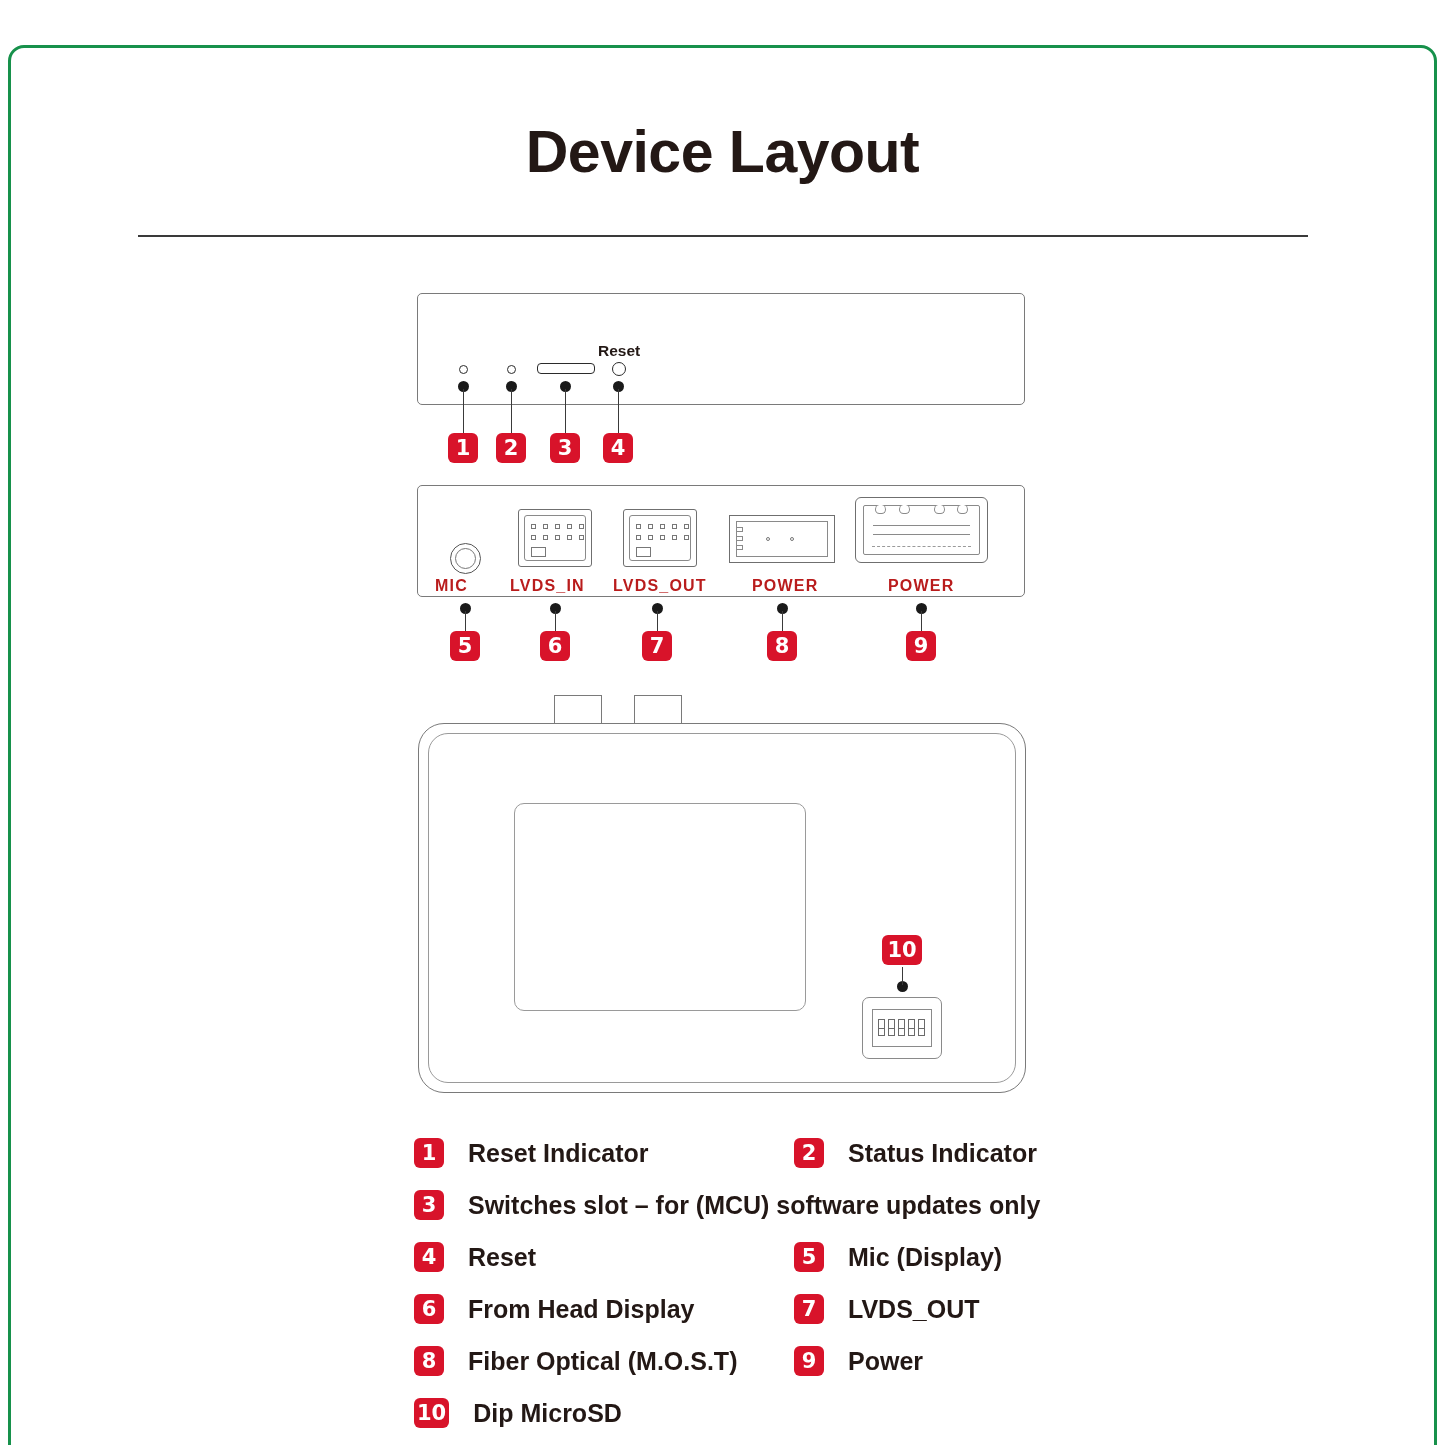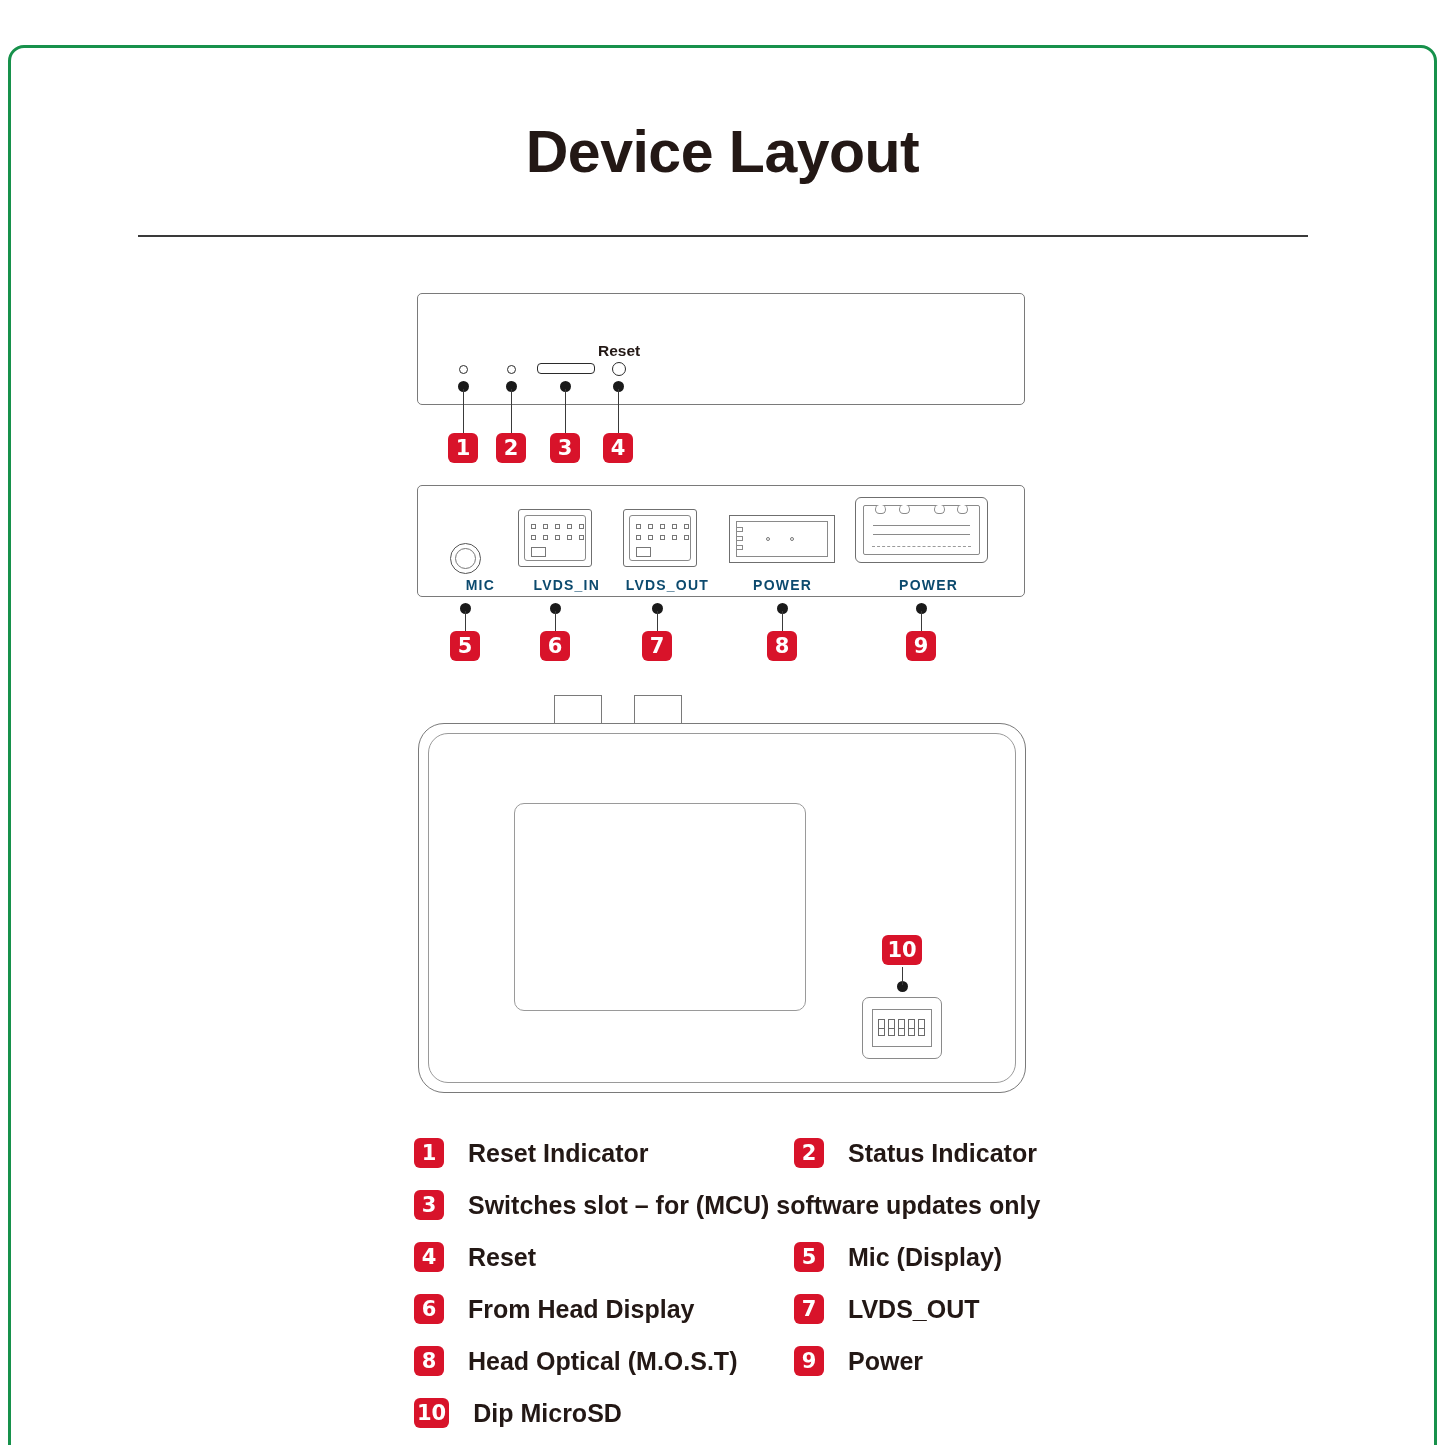--- a/index.html
+++ b/index.html
@@ -124,25 +124,25 @@
     position:absolute;
     left:417px;top:448px;
     width:608px;height:112px;
     border:1.8px solid #7a7a7a;
     border-radius:5px;
     box-sizing:border-box;
     background:#fff;
   }
   .port-label{
     position:absolute;
-    font-size:14px;
-    font-weight:bold;
-    color:#0c4a6e;
+    font-size:16px;
+    font-weight:bold;
+    color:#b91c1c;
     letter-spacing:1.2px;
-    text-align:right;
+    text-align:left;
     white-space:nowrap;
   }
   
   .mic-outer{
     position:absolute;
     border:1.7px solid #555;
     border-radius:50%;
     box-sizing:border-box;
   }
   .mic-inner{
@@ -471,21 +471,21 @@
       </div>
       <div class="legend-item col2">
         <span class="legend-badge">7</span>
         <span class="legend-text">LVDS_OUT</span>
       </div>
     </div>
 
     <div class="legend-row">
       <div class="legend-item col1">
         <span class="legend-badge">8</span>
-        <span class="legend-text">Head Optical (M.O.S.T)</span>
+        <span class="legend-text">Fiber Optical (M.O.S.T)</span>
       </div>
       <div class="legend-item col2">
         <span class="legend-badge">9</span>
         <span class="legend-text">Power</span>
       </div>
     </div>
 
     <div class="legend-row">
       <div class="legend-item col1">
         <span class="legend-badge">10</span>

